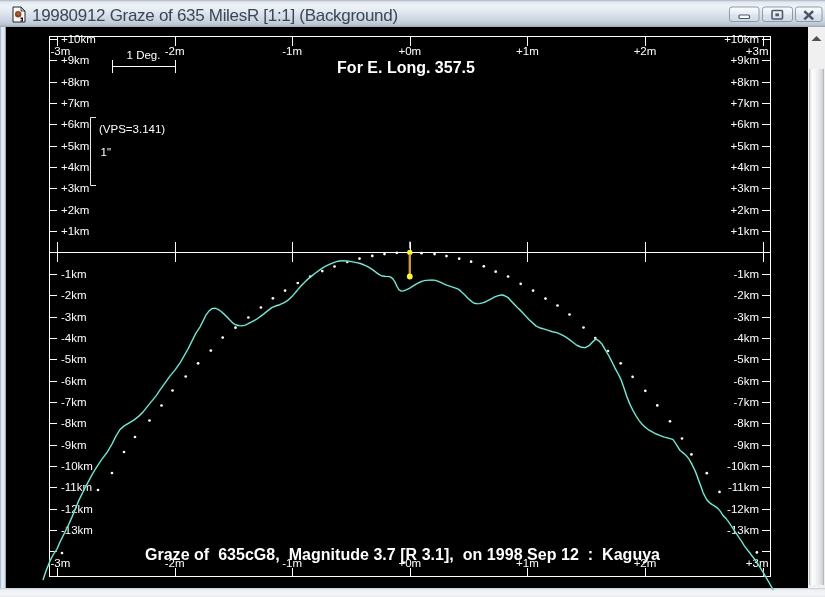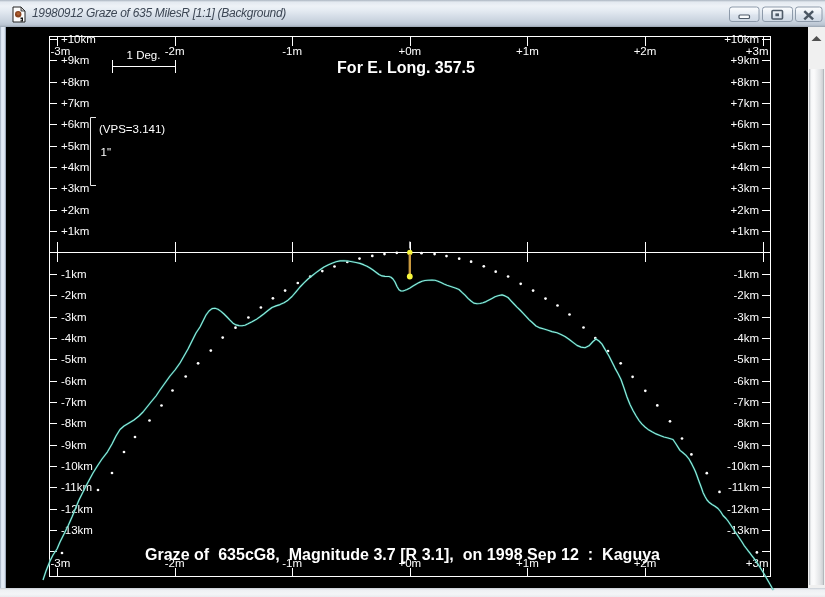--- a/index.html
+++ b/index.html
@@ -6,21 +6,21 @@
 body{width:825px;height:597px;position:relative;overflow:hidden;background:#000;
  font-family:"Liberation Sans", sans-serif;}
 #titlebar{position:absolute;left:0;top:0;width:825px;height:27px;
  background:linear-gradient(to bottom,#aab4c0 0px,#e3e9f0 2px,#eef2f7 6px,#e6ecf3 10px,#d6dee8 16px,#c6d0dc 22px,#bac4d1 25px,#98a3b1 27px);}
 #lborder{position:absolute;left:0;top:27px;width:6px;height:561px;
  background:linear-gradient(to right,#8796a8 0px,#d8e3f0 1px,#e6eef8 3px,#cfdbe9 5px,#6b7888 6px);}
 #bborder{position:absolute;left:0;top:588px;width:825px;height:9px;
  background:linear-gradient(to bottom,#c6cdd5 0px,#eef0f3 2px,#f4f5f7 6px,#e9ebee 9px);}
 #client{position:absolute;left:6px;top:27px;width:802px;height:561px;background:#000;}
 
-#wtitle{position:absolute;left:32px;top:6px;font-size:12px;letter-spacing:-0.3px;color:#3c4654;font-style:italic;}
+#wtitle{position:absolute;left:32px;top:6px;font-size:17px;letter-spacing:-0.3px;color:#3c4654;}
 
 
 #sbar{position:absolute;left:808px;top:27px;width:17px;height:561px;background:#f0f0f0;}
 #sthumb{position:absolute;left:809px;top:69px;width:15px;height:516px;
  background:linear-gradient(to right,#aab0b5 0px,#f6f7f8 2px,#fbfbfc 5px,#e2e4e6 11px,#cdd0d3 14px,#9aa0a5 15px);}
 </style>
 </head>
 <body>
 <div id="client"></div>
 <div id="titlebar"></div>

